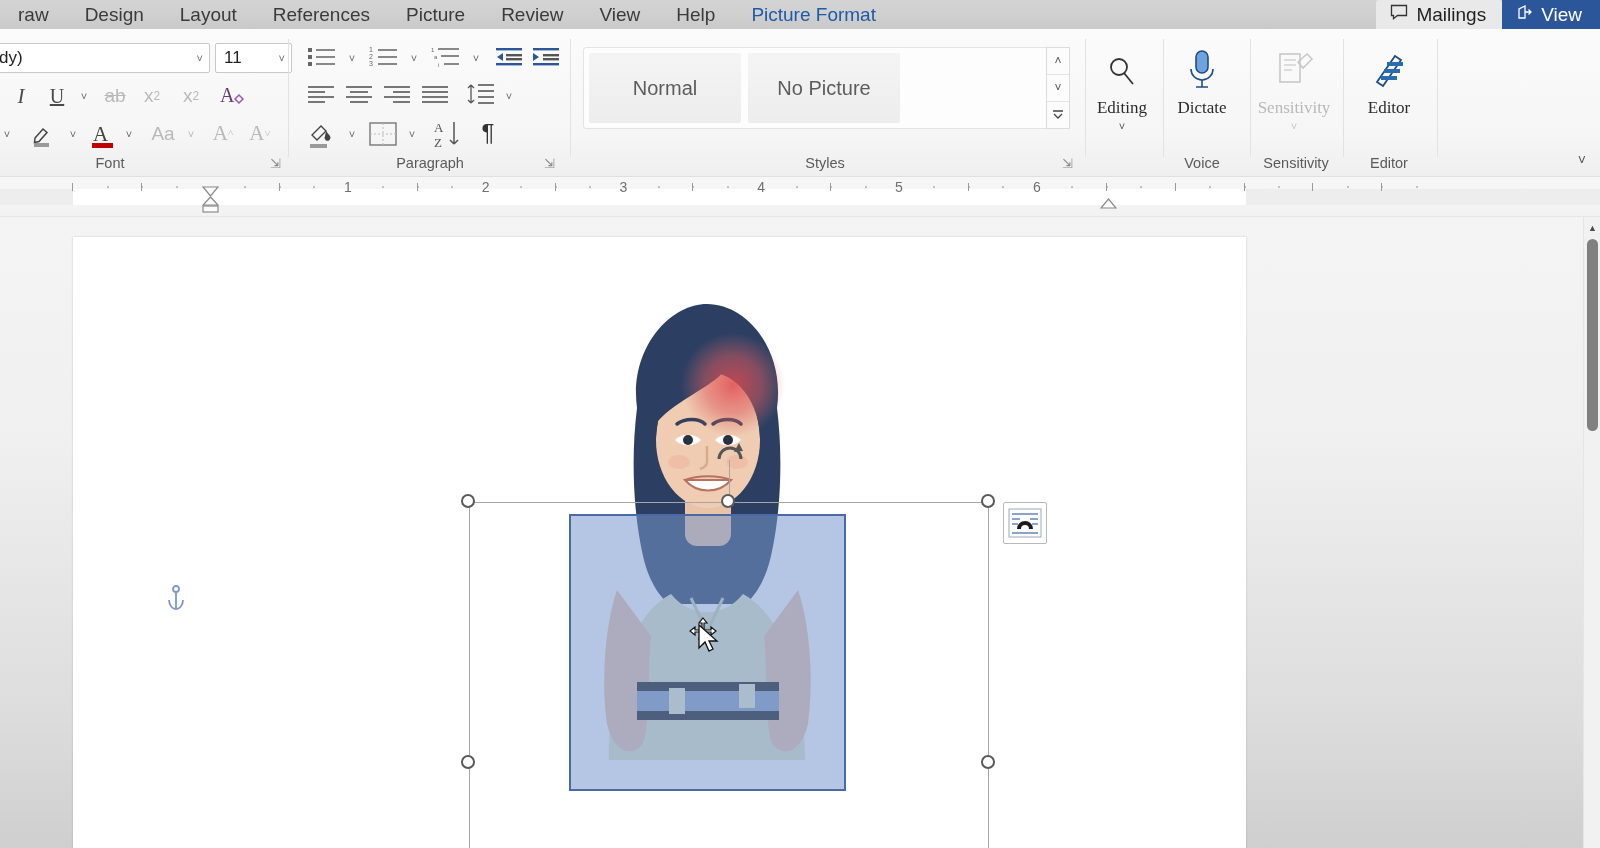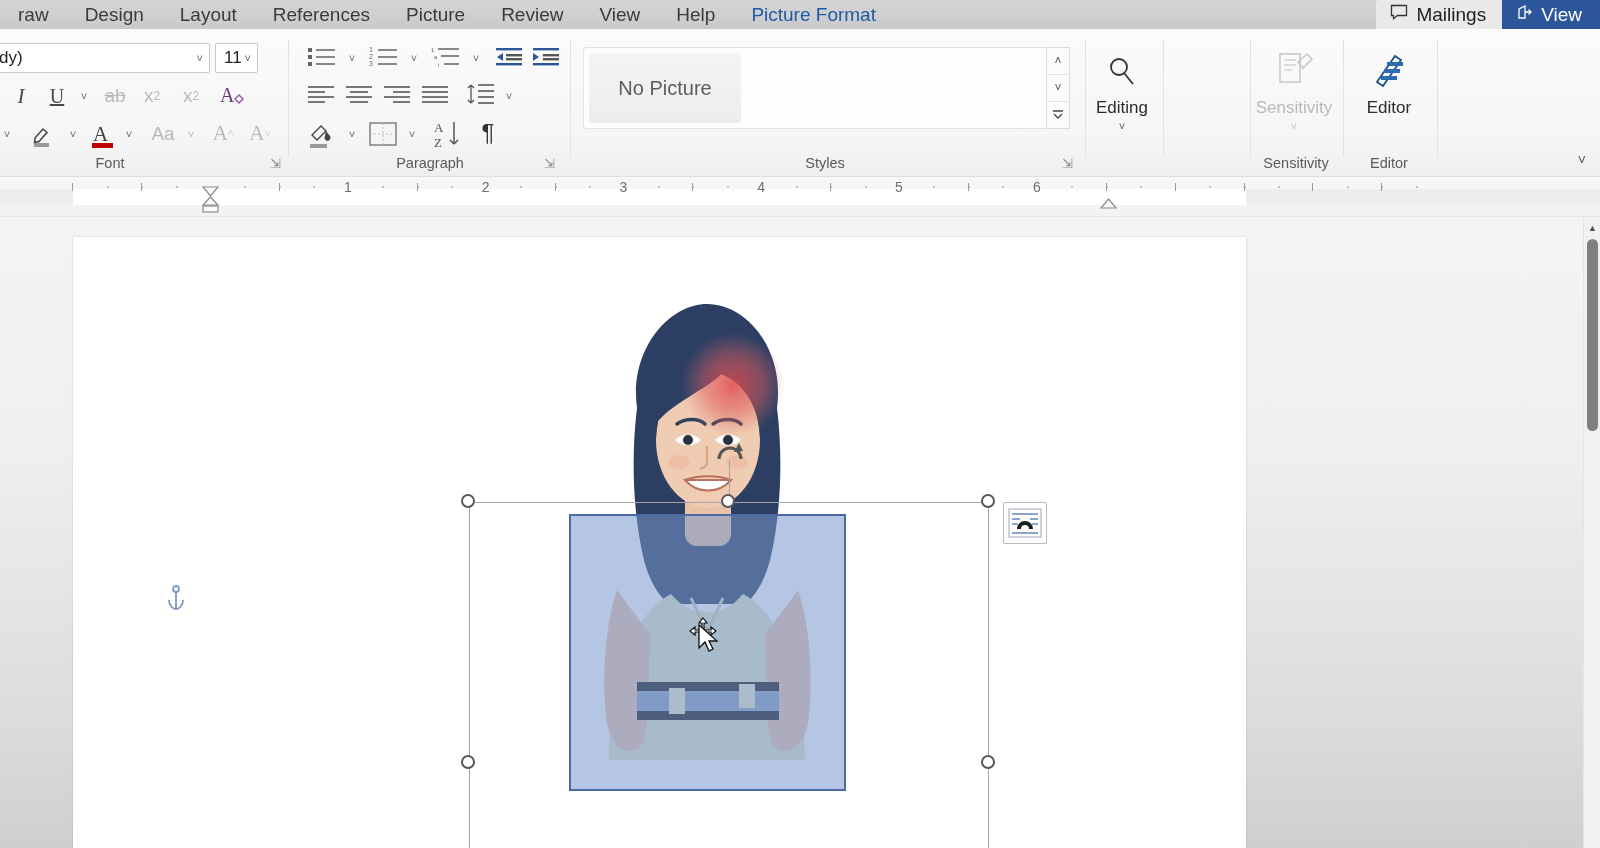--- a/index.html
+++ b/index.html
@@ -85,21 +85,21 @@
   }
   .gallery-nav div:last-child { border-bottom: none; }
 
   
   .bigbtn {
     position: absolute; width: 88px; height: 102px; top: 5px;
     display: flex; flex-direction: column; align-items: center;
     padding-top: 10px; color: #2b2b2b;
   }
   .bigbtn .bi { height: 48px; display: flex; align-items: flex-end; justify-content: center; }
-  .bigbtn .bl { font-size: 17px; margin-top: 6px; }
+  .bigbtn .bl { font-size: 17px; margin-top: 6px; font-family: Liberation Serif, serif; }
   .bigbtn .bc { font-size: 11px; color: #555; line-height: 10px; margin-top: 3px; }
 
   .ribbon-collapse { position: absolute; right: 14px; bottom: 8px; font-size: 14px; color: #555; }
 
   
   .ruler {
     position: absolute; left: 0; top: 177px; width: 1600px; height: 40px;
     background: linear-gradient(to bottom,#f7f7f7,#f2f2f2);
     border-bottom: 1px solid #e6e6e6;
     overflow: hidden;
@@ -204,21 +204,21 @@
     </div>
   </div>
 
   <div class="ribbon">
 
     <div class="group" style="left:0; width:288px;">
       <div class="fontbox" style="left:-60px; top:14px; width:270px;">
         <span>ori (Body)</span>
         <span class="caret">˅</span>
       </div>
-      <div class="fontbox" style="left:215px; top:14px; width:43px;">
+      <div class="fontbox" style="left:215px; top:14px; width:77px;">
         <span>11</span>
         <span class="caret">˅</span>
       </div>
 
       <div class="icbtn" style="left:8px; top:52px; width:26px; height:30px; font-style:italic; font-size:21px; font-family:'Liberation Serif',serif;">I</div>
       <div class="icbtn" style="left:44px; top:52px; width:26px; height:30px; font-size:20px; text-decoration:underline; font-family:'Liberation Serif',serif;">U</div>
       <div class="icbtn caret" style="left:74px; top:54px; width:20px; height:26px;">˅</div>
       <div class="icbtn dim" style="left:99px; top:52px; width:32px; height:30px; font-size:19px; text-decoration:line-through;">ab</div>
       <div class="icbtn dim" style="left:139px; top:52px; width:26px; height:30px; font-size:19px;">x<sub style="font-size:12px;">2</sub></div>
       <div class="icbtn dim" style="left:177px; top:52px; width:28px; height:30px; font-size:19px;">x<sup style="font-size:12px;">2</sup></div>
@@ -375,20 +375,21 @@
       </div>
       <div class="icbtn" style="left:178px; top:88px; width:30px; height:32px; font-size:24px; color:#333;">¶</div>
 
       <div class="group-label" style="left:0; width:270px;">Paragraph</div>
       <div class="dialog-launcher" style="right:10px;">⇲</div>
     </div>
     <div class="group-sep" style="left:570px;"></div>
 
     <div class="group" style="left:580px; width:505px;">
       <div class="stylesbox" style="left:3px; top:18px; width:477px; height:82px;">
+        <div class="stylecard">Normal</div>
         <div class="stylecard">No Picture</div>
       </div>
       <div class="gallery-nav" style="left:466px; top:18px; height:82px;">
         <div>˄</div>
         <div>˅</div>
         <div>
           <svg width="14" height="14" viewBox="0 0 14 14">
               <path d="M2 3h10M3 6l4 4 4-4" fill="none" stroke="#444" stroke-width="1.3"></path>
             </svg>
         </div>
@@ -405,20 +406,33 @@
               <circle cx="17" cy="15" r="8" fill="none" stroke="#333" stroke-width="1.8"></circle>
               <path d="M22 21l9 11" stroke="#333" stroke-width="1.8" fill="none"></path>
             </svg>
         </span>
         <span class="bl">Editing</span>
         <span class="bc">˅</span>
       </div>
     </div>
     <div class="group-sep" style="left:1163px;"></div>
 
+    <div class="group" style="left:1160px; width:84px;">
+      <div class="bigbtn" style="left:-2px;">
+        <span class="bi">
+          <svg width="40" height="44" viewBox="0 0 40 44">
+              <rect x="14" y="3" width="12" height="22" rx="6" fill="#6ea3dd" stroke="#1f4e82" stroke-width="1.6"></rect>
+              <path d="M9 21a11 11 0 0 0 22 0" fill="none" stroke="#1f4e82" stroke-width="1.6"></path>
+              <path d="M20 32v7M14 39h12" stroke="#1f4e82" stroke-width="1.6" fill="none"></path>
+            </svg>
+        </span>
+        <span class="bl">Dictate</span>
+      </div>
+      <div class="group-label" style="left:0; width:84px;">Voice</div>
+    </div>
     <div class="group-sep" style="left:1250px;"></div>
 
     <div class="group" style="left:1250px; width:69px;">
       <div class="bigbtn" style="left:0;">
         <span class="bi">
           <svg width="44" height="44" viewBox="0 0 44 44">
               <rect x="8" y="6" width="20" height="28" fill="none" stroke="#c8c8c8" stroke-width="1.6"></rect>
               <path d="M12 12h12M12 17h12M12 22h8" stroke="#d2d2d2" stroke-width="1.4"></path>
               <path d="M26 14l9-8 5 5-9 9z" fill="none" stroke="#c8c8c8" stroke-width="1.6"></path>
             </svg>

